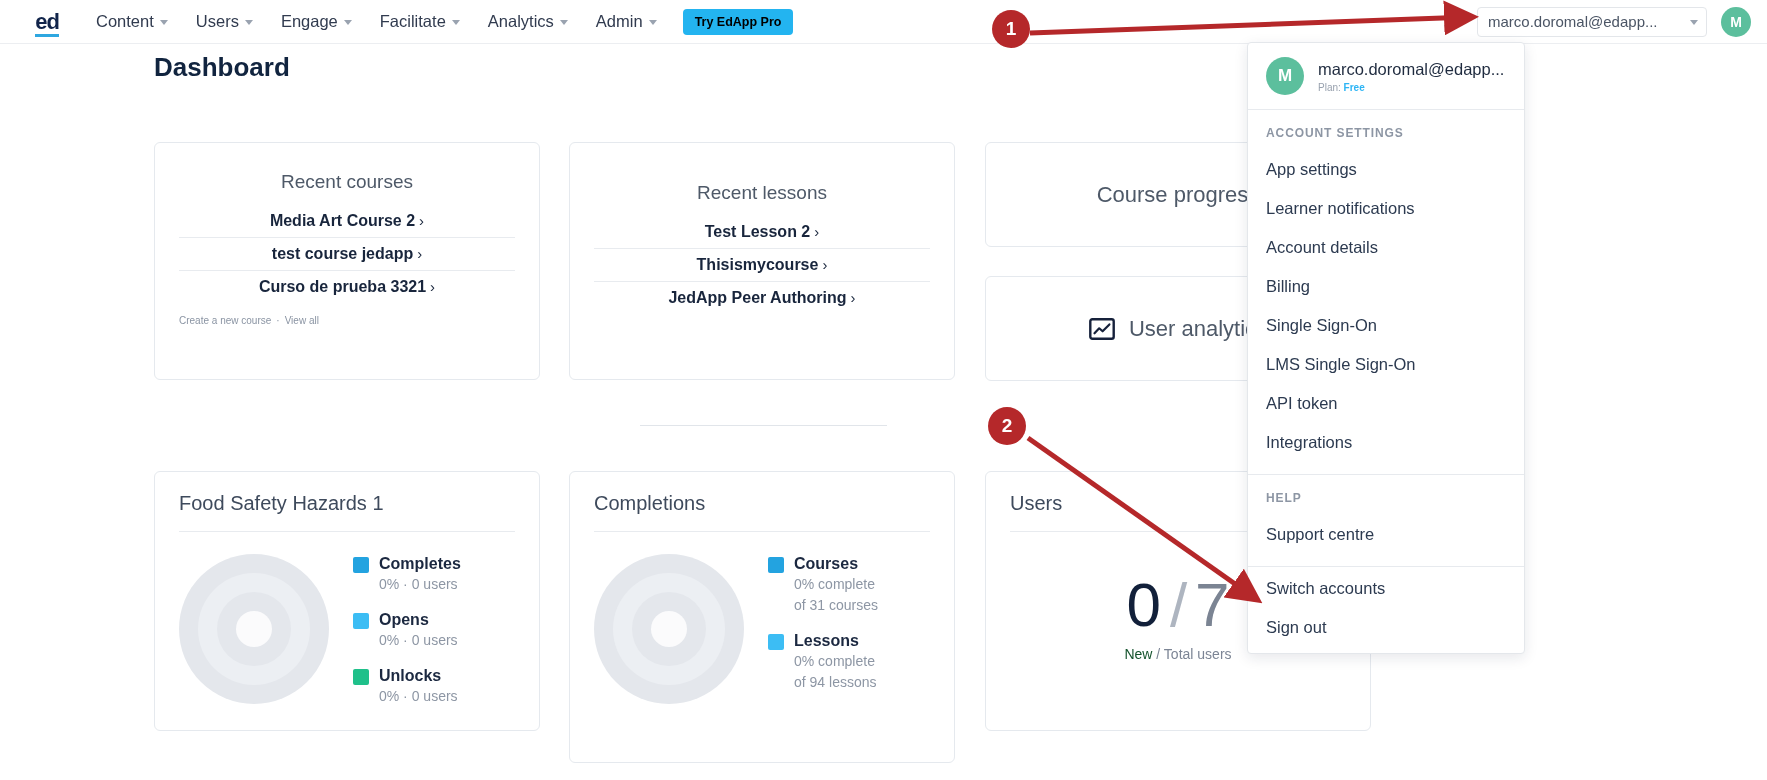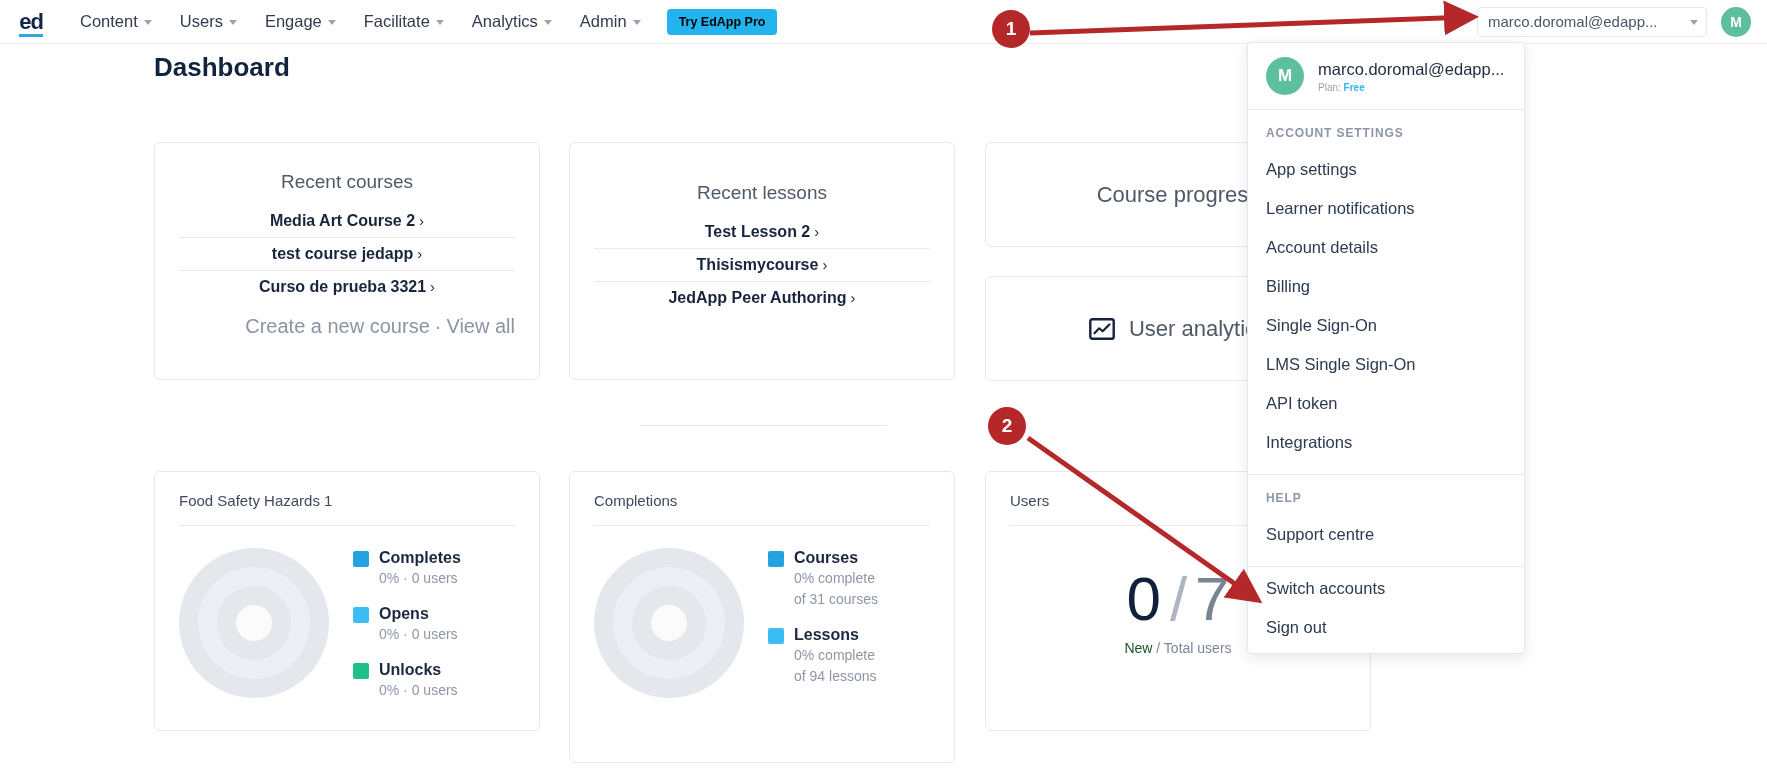--- a/index.html
+++ b/index.html
@@ -8,21 +8,21 @@
     background: #ffffff;
     font-family: "Liberation Sans", sans-serif;
     overflow: hidden;
   }
   .page { position: relative; width: 1767px; height: 780px; background: #fff; }
 
   
   .topnav {
     position: absolute; top: 0; left: 0; width: 1767px; height: 44px;
     background: #ffffff; border-bottom: 1px solid #eceef1;
-    display: flex; align-items: center; padding-left: 14px;
+    display: flex; align-items: center; padding-left: 30px;
     z-index: 5;
   }
   .brand { width: 34px; height: 30px; display: flex; align-items: flex-end; justify-content: center; margin-right: 18px; }
   .brand .ed { font-weight: 700; font-size: 22px; color: #11244a; letter-spacing: -1px; line-height: 0.95; border-bottom: 3px solid #2ea7e0; padding-bottom: 1px; }
   .navitem {
     display: flex; align-items: center; gap: 6px;
     font-size: 16.5px; color: #313b4f; padding: 0 14px; height: 44px; cursor: pointer;
   }
   .caret { width: 0; height: 0; border-left: 4.5px solid transparent; border-right: 4.5px solid transparent; border-top: 5px solid #9aa3b0; display:inline-block; margin-top:2px;}
   .tryPro {
@@ -44,31 +44,31 @@
     font-size: 14px; font-weight: 700; cursor: pointer; flex: none;
   }
 
   
   .title { position: absolute; left: 154px; top: 52px; font-size: 26px; font-weight: 700; color: #11243f; }
 
   .card {
     position: absolute; background: #fff; border: 1px solid #e5e9ee; border-radius: 6px;
   }
   .card-head-center { text-align: center; font-size: 19px; color: #4e5968; font-weight: 400; }
-  .card-head-left { font-size: 15px; color: #3e4a5c; font-weight: 400; }
+  .card-head-left { font-size: 20px; color: #3e4a5c; font-weight: 400; }
   .hr { height: 1px; background: #e8ebef; width: 100%; }
 
   .courselist { margin-top: 12px; }
   .courserow {
     text-align: center; padding: 7px 0; font-size: 16px; font-weight: 700; color: #18253c;
     cursor: pointer; position: relative;
   }
   .courserow + .courserow { border-top: 1px solid #e8ebef; }
   .courserow .chev { font-weight: 400; margin-left: 4px; font-size: 15px; color: #18253c; }
-  .cardfoot { text-align: right; margin-top: 12px; font-size: 20px; color: #8a94a3; }
+  .cardfoot { text-align: left; margin-top: 12px; font-size: 10px; color: #8a94a3; }
   .cardfoot a { color: #8a94a3; text-decoration: none; cursor: pointer; }
   .cardfoot .dot { margin: 0 5px; }
 
   .divider-mid { position: absolute; left: 640px; top: 425px; width: 247px; height: 1px; background: #e1e5ea; }
 
   
   .donut-wrap { position: relative; width: 150px; height: 150px; }
   .ring { position: absolute; border-radius: 50%; background: #e4e7ec; }
   .ring.r1 { width: 150px; height: 150px; left: 0; top: 0; }
   .ring.r2 { width: 112px; height: 112px; left: 19px; top: 19px; background: #eceff3; }

